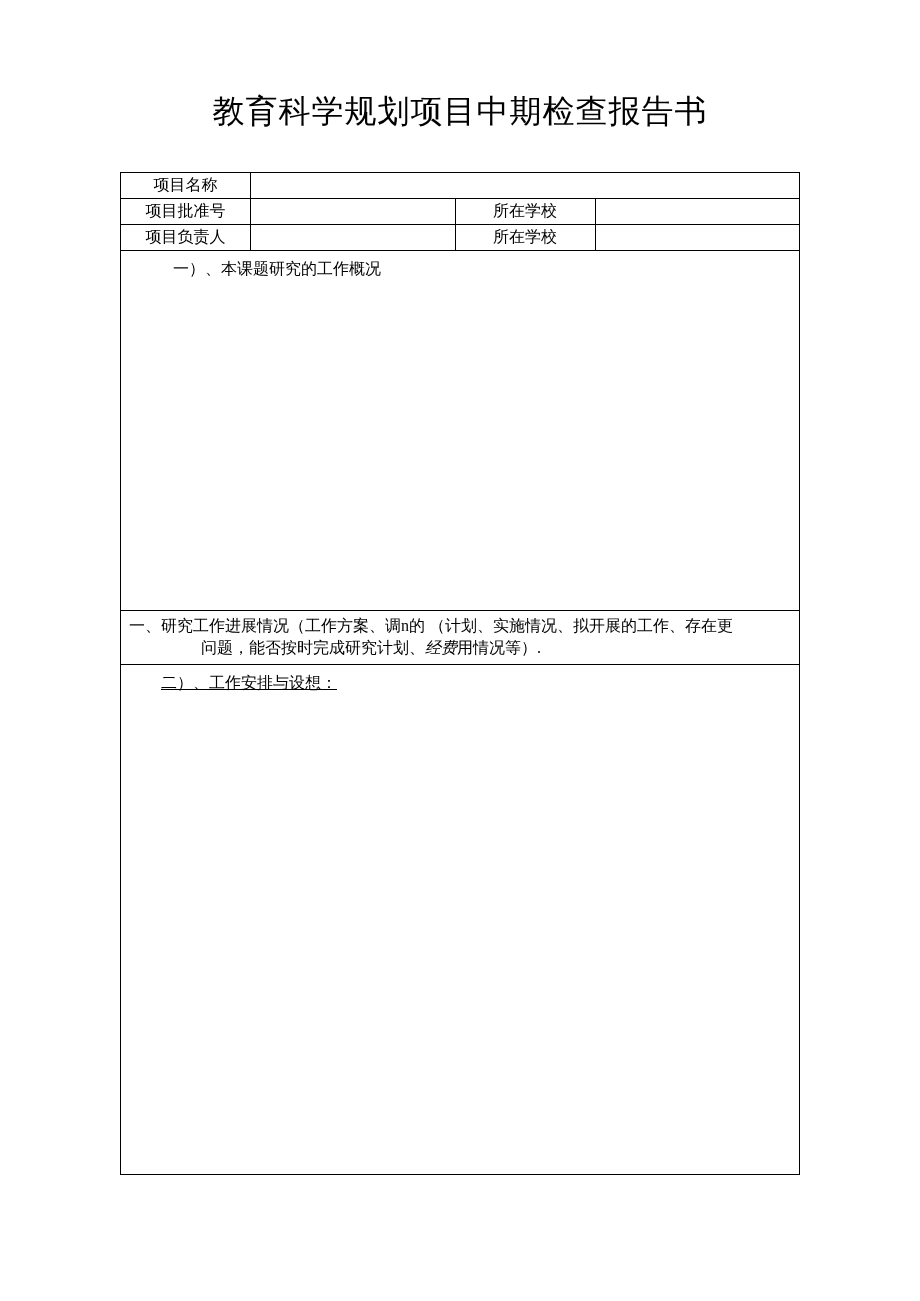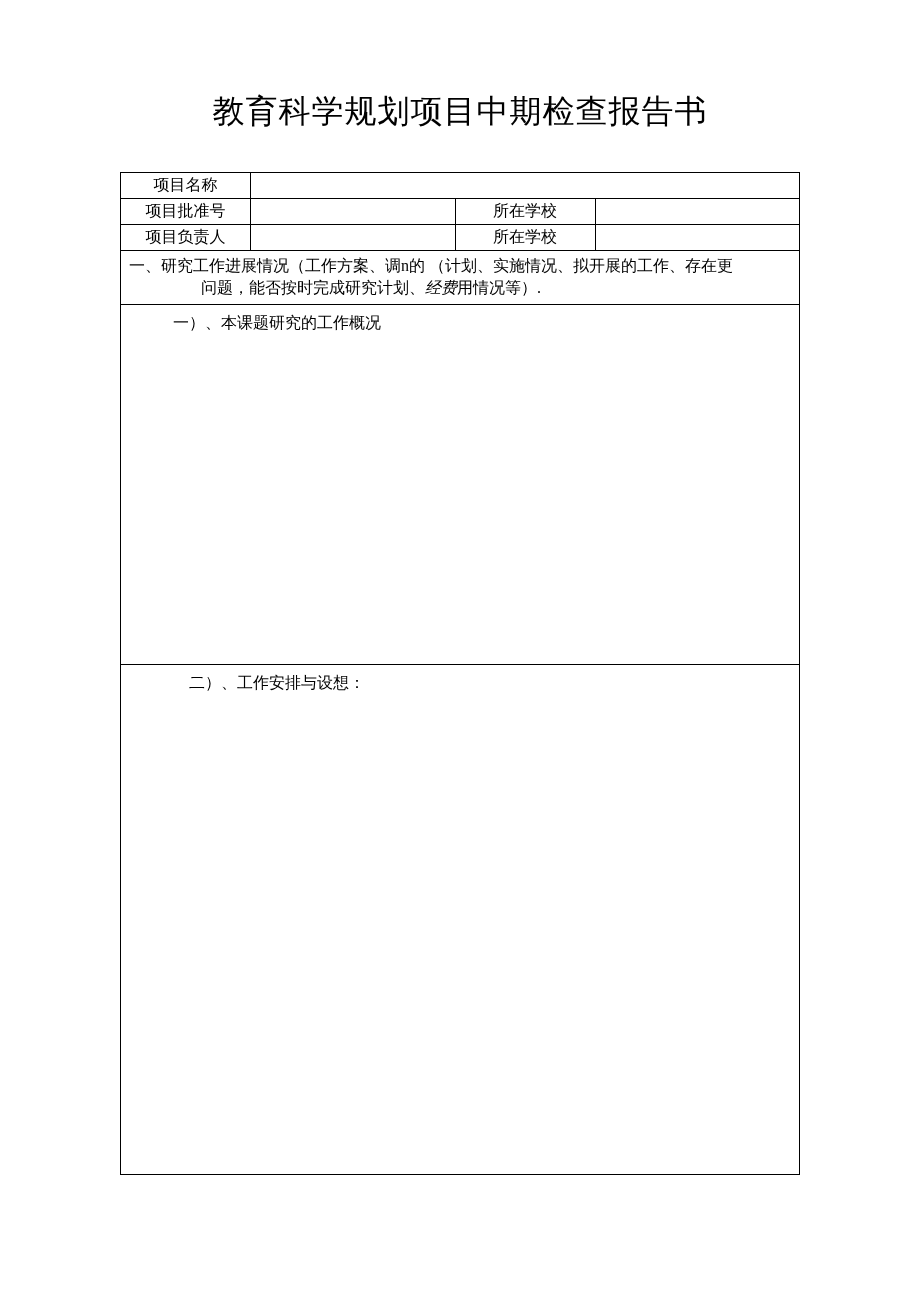--- a/index.html
+++ b/index.html
@@ -54,21 +54,22 @@
       font-style: italic;
     }
     .content-cell-1 {
       height: 360px !important;
       vertical-align: top !important;
       padding: 8px 12px !important;
     }
     .content-cell-2 {
       height: 510px !important;
       vertical-align: top !important;
-      padding: 8px 28px !important;
+      padding: 8px 0 !important;
+      text-decoration: underline;
     }
     .indent {
       padding-left: 40px;
     }
   </style>
 </head>
 <body>
 
 <h1 class="title">教育科学规划项目中期检查报告书</h1>
 
@@ -84,34 +85,34 @@
     <td class="label-cell row2-label2">所在学校</td>
     <td></td>
   </tr>
   <tr>
     <td class="label-cell row1-label">项目负责人</td>
     <td></td>
     <td class="label-cell row2-label2">所在学校</td>
     <td></td>
   </tr>
   <tr>
+    <td colspan="4" class="content-cell-1">
+      <div class="indent">一）、本课题研究的工作概况</div>
+    </td>
+  </tr>
+  <tr>
     <td colspan="4" class="section-header">
       <div>
         <span>一、研究工作进展情况（工作方案、调n的</span>
         <span>（计划、实施情况、拟开展的工作、存在更</span>
       </div>
       <div class="section-header-line2">
         <span>问题，能否按时完成研究计划、</span><span class="italic">经费</span><span>用情况等）.</span>
       </div>
     </td>
   </tr>
   <tr>
-    <td colspan="4" class="content-cell-1">
-      <div class="indent">一）、本课题研究的工作概况</div>
-    </td>
-  </tr>
-  <tr>
     <td colspan="4" class="content-cell-2">
       <div class="indent">二）、工作安排与设想：</div>
     </td>
   </tr>
 </tbody>
   </table>
 
 </body></html>

